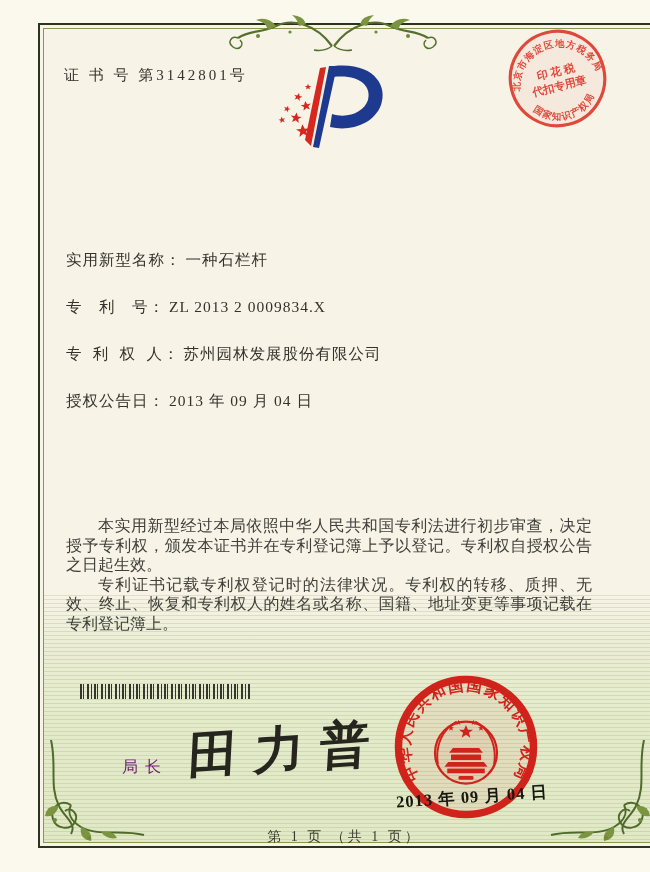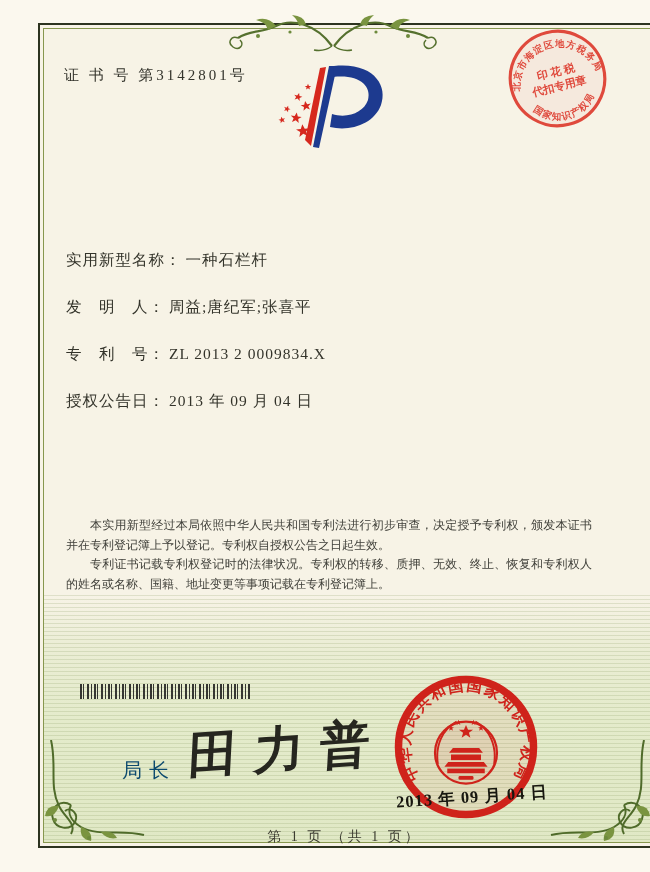--- a/index.html
+++ b/index.html
@@ -15,27 +15,27 @@
   .frame-inner{position:absolute;left:43px;top:28px;right:37px;bottom:29px;
         border:1px solid #87974e;z-index:3;pointer-events:none;}
   .cert-no{position:absolute;left:64px;top:66px;font-size:15px;letter-spacing:3px;color:#33332b;z-index:4;}
   .logo{position:absolute;left:278px;top:56px;z-index:4;}
   .title{position:absolute;left:0;right:0;top:161px;text-align:center;font-size:35px;font-weight:700;
         letter-spacing:9px;color:#26261f;z-index:4;}
   .fields{position:absolute;left:66px;top:250px;width:540px;z-index:4;}
   .field-row{height:47px;font-size:15.5px;color:#33332a;white-space:nowrap;}
   .field-row .lbl{letter-spacing:1px;font-family:Liberation Mono, monospace;}
   .field-row .val{margin-left:4px;letter-spacing:1px;}
-  .body-text{position:absolute;left:66px;top:516px;width:526px;font-size:12px;line-height:19.5px;
+  .body-text{position:absolute;left:66px;top:516px;width:526px;font-size:16px;line-height:19.5px;
         color:#40403a;text-align:justify;z-index:4;}
   .body-text p{margin:0;text-indent:2em;}
   .barcode{position:absolute;left:80px;top:684px;width:170px;height:15px;z-index:4;opacity:.88;
         background:repeating-linear-gradient(90deg,#1d1d1d 0 2px,transparent 2px 3px,#1d1d1d 3px 4px,
         transparent 4px 7px,#1d1d1d 7px 9px,transparent 9px 11px,#1d1d1d 11px 12px,transparent 12px 14px);}
-  .sig-title{position:absolute;left:122px;top:757px;font-size:20px;letter-spacing:7px;color:#0c4a6e;z-index:4;}
+  .sig-title{position:absolute;left:122px;top:757px;font-size:16px;letter-spacing:7px;color:#701a75;z-index:4;}
   .sig-name{position:absolute;left:188px;top:716px;font-size:50px;color:#26261f;letter-spacing:16px;
         transform:rotate(-4deg) skewX(-7deg);font-weight:700;z-index:4;}
   .seal{position:absolute;left:391px;top:672px;z-index:5;}
   .seal-date{position:absolute;left:396px;top:786px;width:160px;font-size:16.5px;font-weight:700;
         color:#17170f;letter-spacing:1px;transform:rotate(-4deg);z-index:6;white-space:nowrap;}
   .tax-stamp{position:absolute;left:505px;top:26px;transform:rotate(-14deg);z-index:5;opacity:.92;}
   .footer{position:absolute;left:0;right:0;top:828px;text-align:center;font-size:14px;
         letter-spacing:3px;color:#3c3c30;z-index:4;}
   .orn-top{position:absolute;left:228px;top:14px;z-index:4;}
   .orn-bl{position:absolute;left:41px;top:740px;z-index:4;}
@@ -112,24 +112,24 @@
       <use href="#st" transform="translate(25,75) scale(0.68) rotate(-6)"></use>
     </g>
   </svg>
 
 
   <div class="fields">
     <div class="field-row">
       <span class="lbl">实用新型名称：</span><span class="val">一种石栏杆</span>
     </div>
     <div class="field-row">
-      <span class="lbl">发　明　人：</span><span class="val">周益;唐纪军;张喜平</span>
+      <span class="lbl">专　利　号：</span><span class="val">ZL 2013 2 0009834.X</span>
     </div>
     <div class="field-row">
-      <span class="lbl">专　利　号：</span><span class="val">ZL 2013 2 0009834.X</span>
+      <span class="lbl">专 利 权 人：</span><span class="val">苏州园林发展股份有限公司</span>
     </div>
     <div class="field-row">
       <span class="lbl">授权公告日：</span><span class="val">2013 年 09 月 04 日</span>
     </div>
   </div>
 
   <div class="body-text">
     <p>本实用新型经过本局依照中华人民共和国专利法进行初步审查，决定授予专利权，颁发本证书并在专利登记簿上予以登记。专利权自授权公告之日起生效。</p>
     <p>专利证书记载专利权登记时的法律状况。专利权的转移、质押、无效、终止、恢复和专利权人的姓名或名称、国籍、地址变更等事项记载在专利登记簿上。</p>
   </div>

